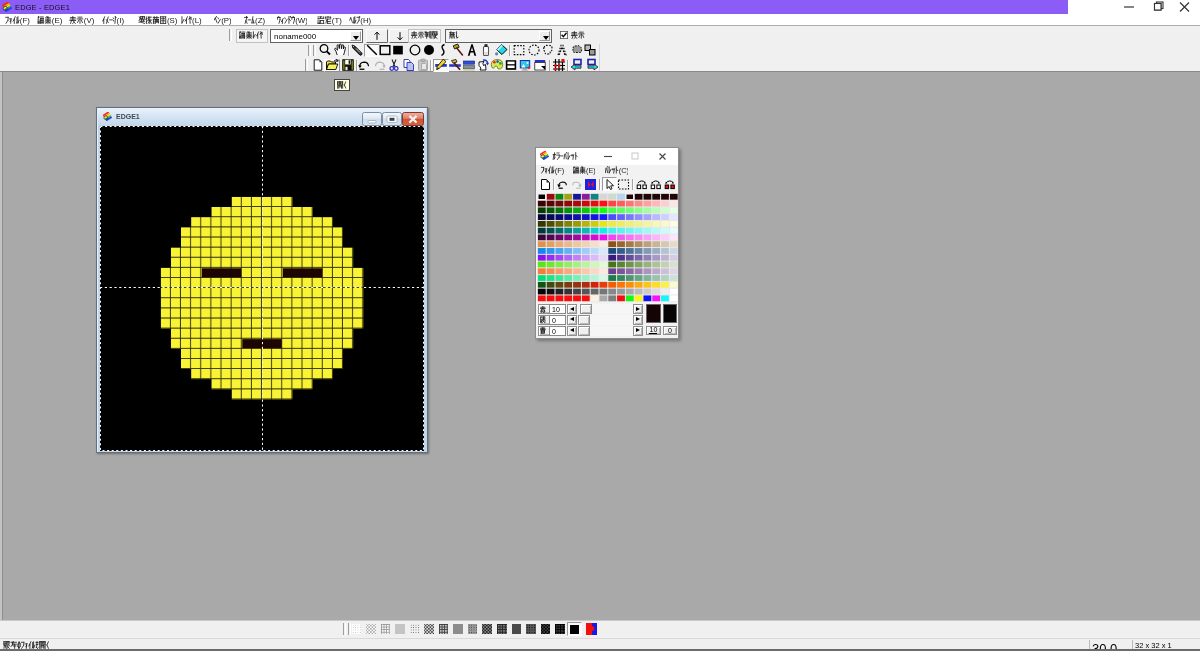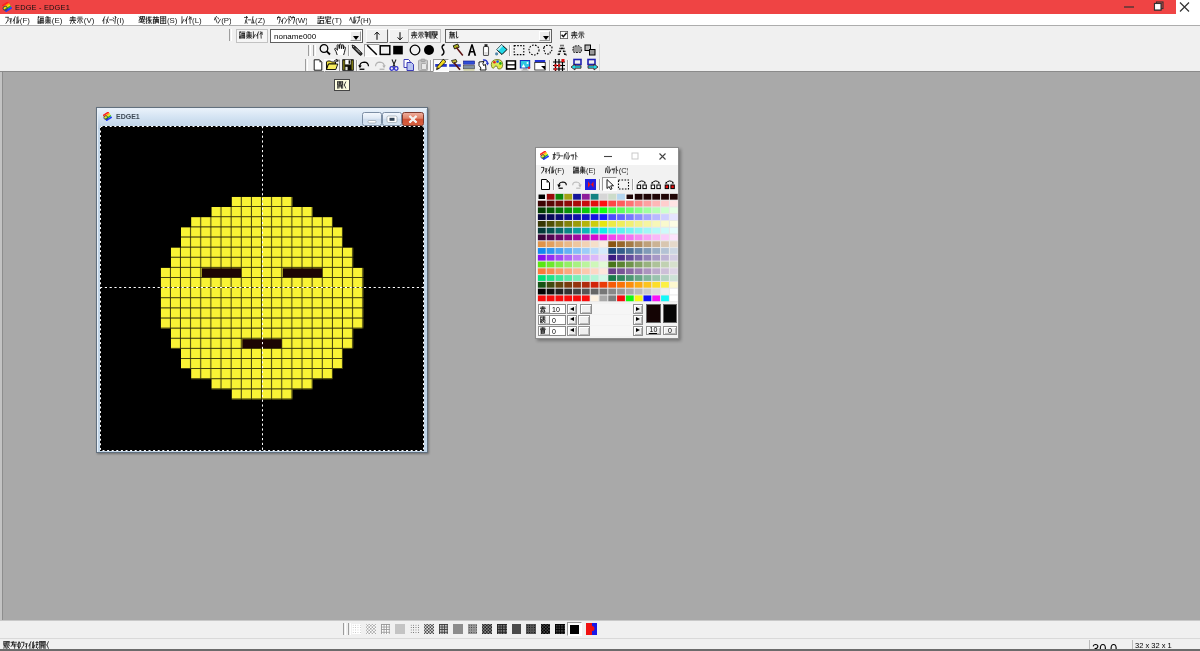--- a/index.html
+++ b/index.html
@@ -1,17 +1,17 @@
 <!DOCTYPE html>
 <html><head><meta charset="utf-8"><style>
 *{margin:0;padding:0;box-sizing:border-box;}
 html,body{width:1200px;height:651px;overflow:hidden;}
 body{font-family:"Liberation Sans",sans-serif;position:relative;background:#fff;}
 .abs{position:absolute;}
-#titlebar{left:0;top:0;width:1176px;height:14px;background:#ef4444;}
+#titlebar{left:0;top:0;width:1068px;height:14px;background:#8b5cf6;}
 #menubar{left:0;top:14px;width:1200px;height:12px;background:#fff;}
 #toolband{left:0;top:26px;width:1200px;height:46px;background:#f0f0f0;border-bottom:1px solid #8a8a8a;}
 #workspace{left:0;top:72px;width:1200px;height:548px;background:#a9a9a9;}
 #patband{left:0;top:620px;width:1200px;height:18px;background:#f0f0f0;}
 #statusbar{left:0;top:638px;width:1200px;height:13px;background:#f0f0f0;border-top:1px solid #d9d9d9;}
 .grip{position:absolute;width:3px;border-left:1px solid #9d9d9d;border-right:1px solid #fff;}
 .vsep{position:absolute;width:2px;border-left:1px solid #a5a5a5;border-right:1px solid #fdfdfd;}
 .combo{position:absolute;background:#fff;border:1px solid #616161;font-size:8px;color:#000;}
 .combo .tx{position:absolute;left:3px;top:2px;white-space:nowrap;}
 .combo .dd{position:absolute;right:1px;top:1px;width:11px;height:10.5px;background:#ededed;border:1px solid #9a9a9a;border-top-color:#fff;border-left-color:#fff;}

